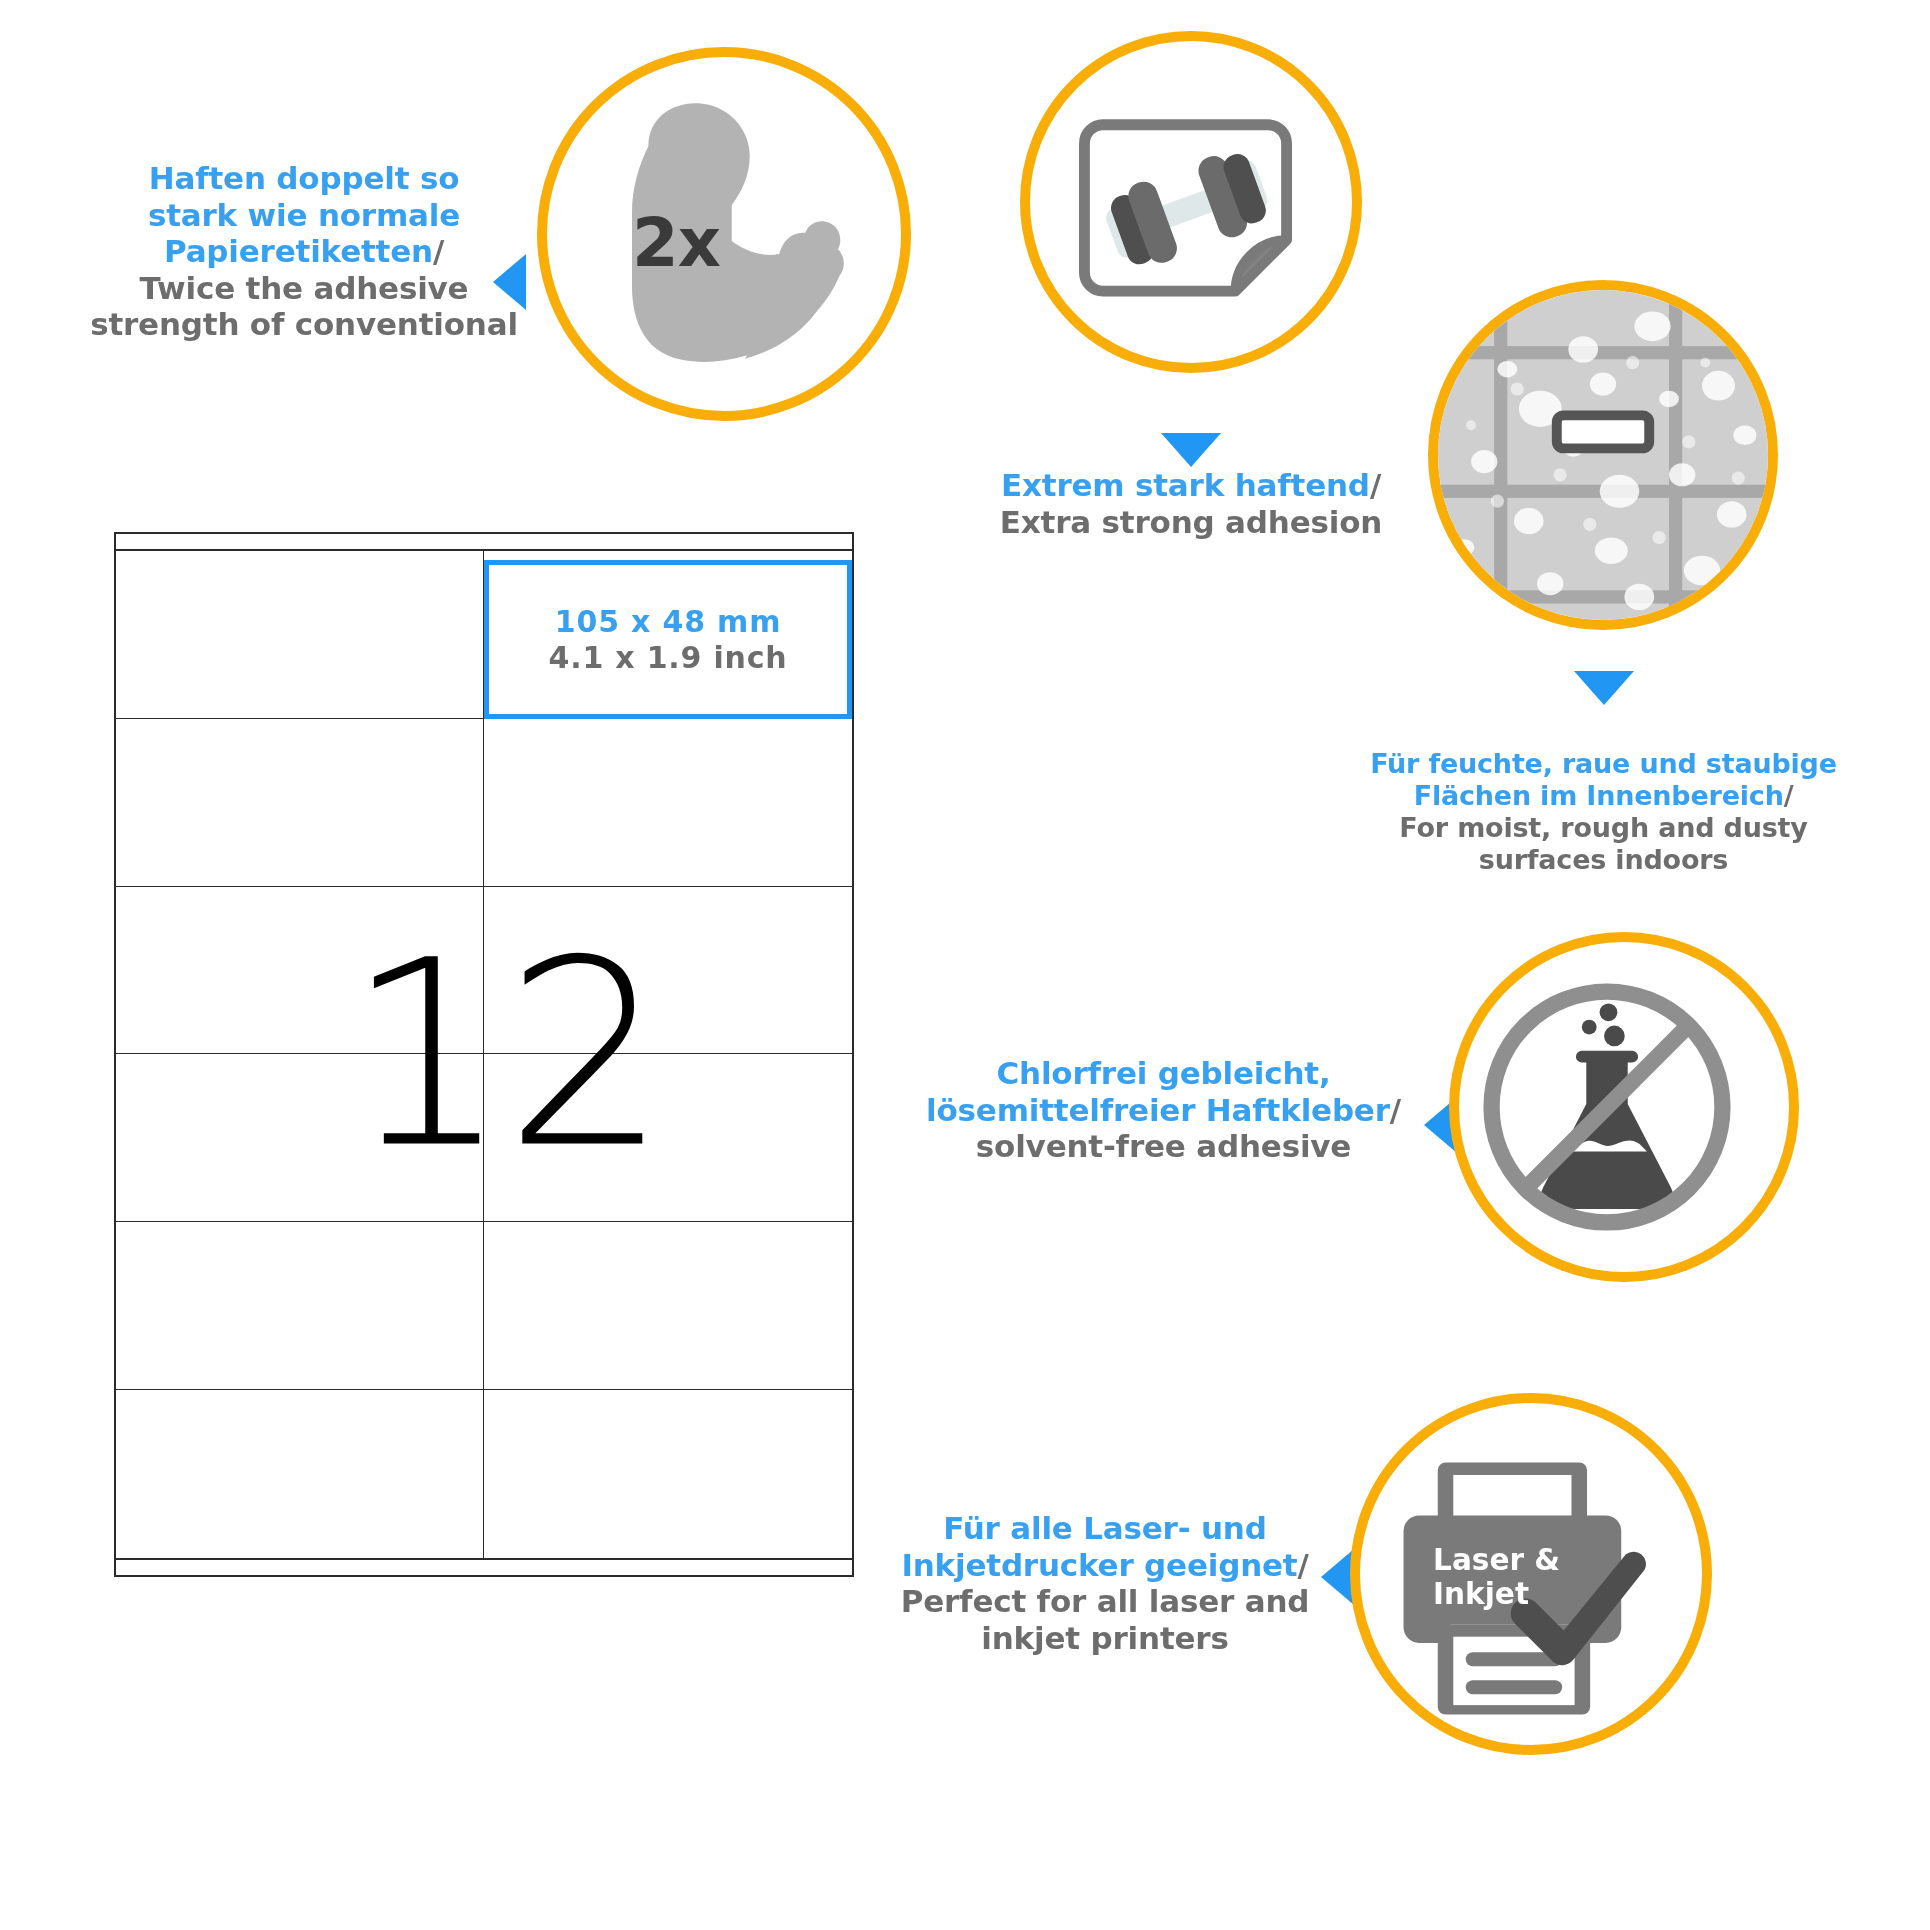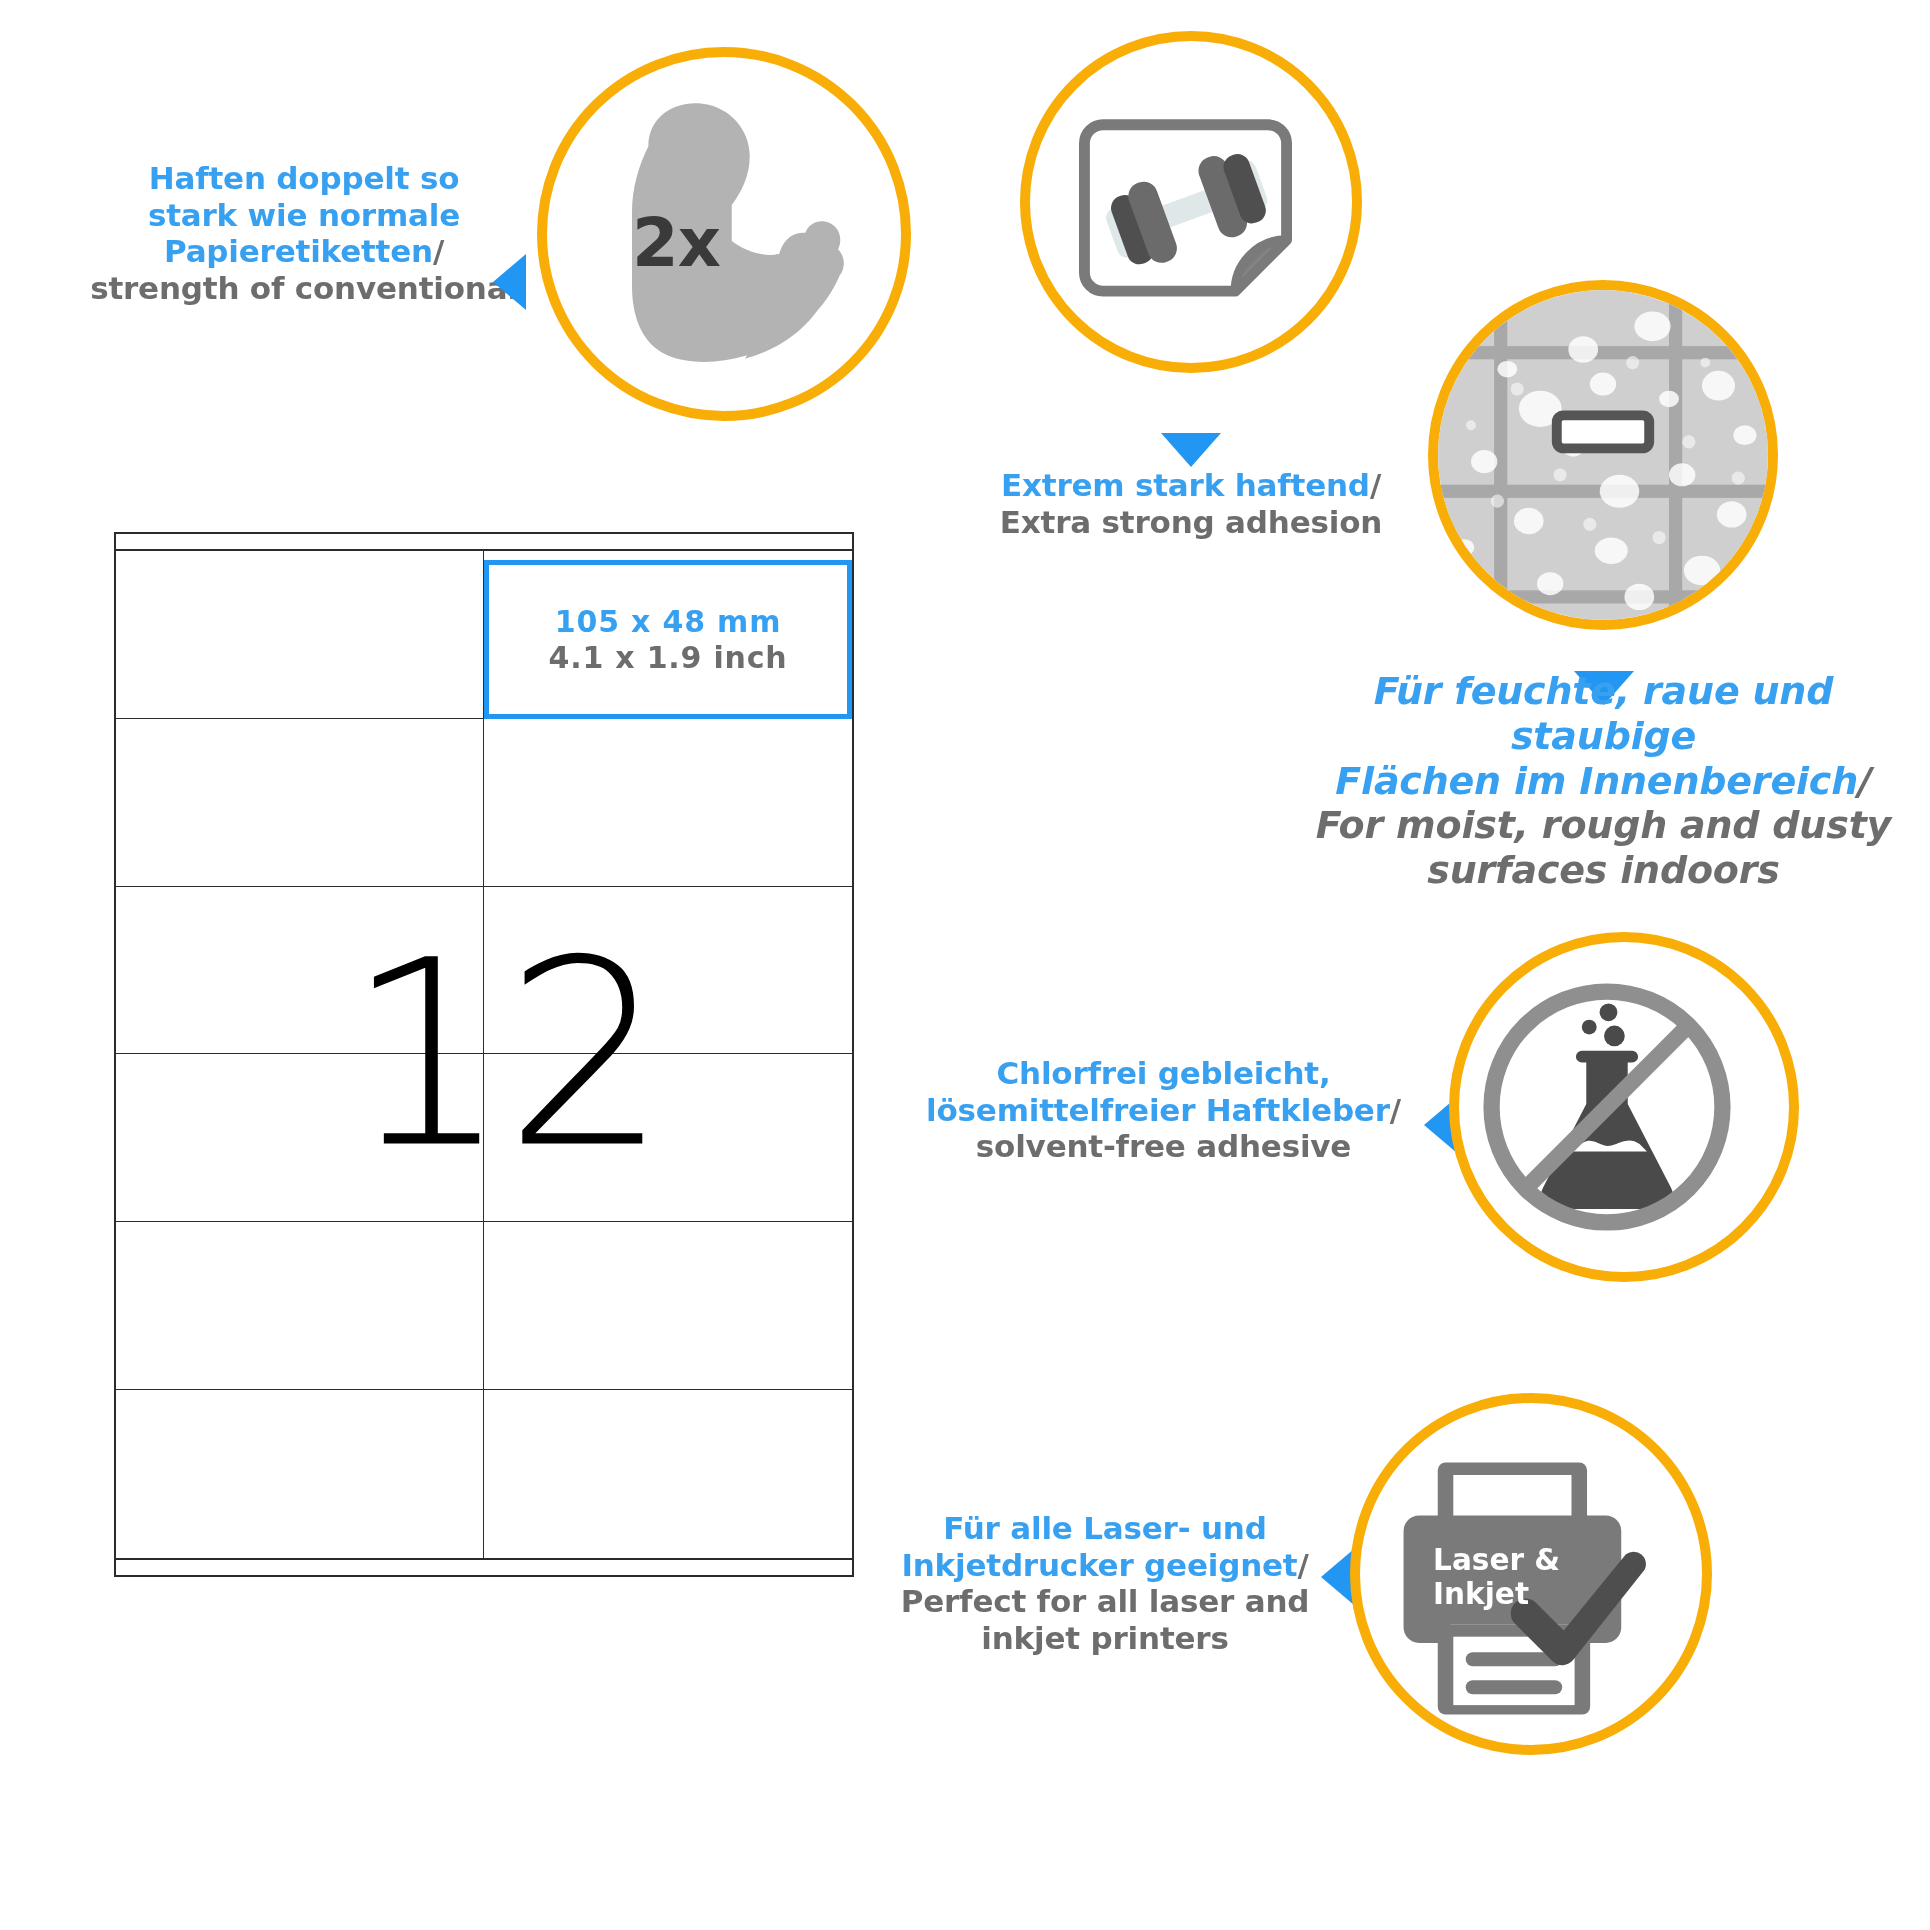--- a/index.html
+++ b/index.html
@@ -141,20 +141,21 @@
 </style>
 </head>
 <body>
 
 <div id="stage">
 
   <div class="feat-text" style="left:86px; top:160px; width:436px; font-size:31px;">
     <div><span class="de">Haften doppelt so</span></div>
     <div><span class="de">stark wie normale</span></div>
     <div><span class="de">Papieretiketten</span><span class="slash">/</span></div>
+    <div><span class="en">Twice the adhesive</span></div>
     <div><span class="en">strength of conventional</span></div>
   </div>
 
   <div class="tri-left" style="left:493px; top:254px;"></div>
 
   <div class="ring" style="left:537px; top:47px; width:374px; height:374px;">
     <div class="inner">
       <svg viewBox="0 0 200 200" width="327" height="327" aria-hidden="true">
 
         <path fill="#b3b3b3" d="
@@ -267,21 +268,21 @@
             <circle cx="162" cy="44" r="3"></circle>
         </g>
 
         <rect x="72" y="76" width="56" height="20" rx="4" fill="#ffffff" stroke="#555555" stroke-width="6"></rect>
       </svg>
     </div>
   </div>
 
   <div class="tri-down" style="left:1574px; top:671px;"></div>
 
-  <div class="feat-text" style="left:1292px; top:669px; width:623px; font-size:38px;font-style:italic;">
+  <div class="feat-text" style="left:1292px; top:748px; width:623px; font-size:27px;">
     <div><span class="de">Für feuchte, raue und staubige</span></div>
     <div><span class="de">Flächen im Innenbereich</span><span class="slash">/</span></div>
     <div><span class="en">For moist, rough and dusty</span></div>
     <div><span class="en">surfaces indoors</span></div>
   </div>
 
   <div class="feat-text" style="left:899px; top:1055px; width:529px; font-size:31px;">
     <div><span class="de">Chlorfrei gebleicht,</span></div>
     <div><span class="de">lösemittelfreier Haftkleber</span><span class="slash">/</span></div>
     <div><span class="en">solvent-free adhesive</span></div>

